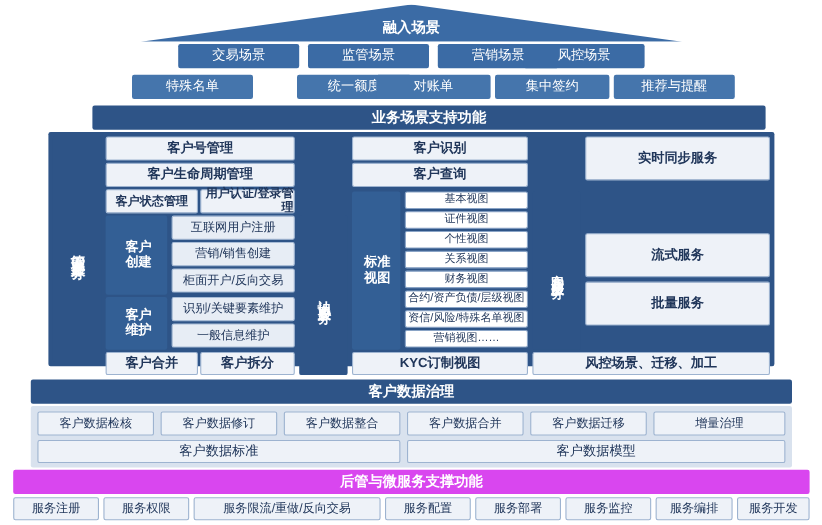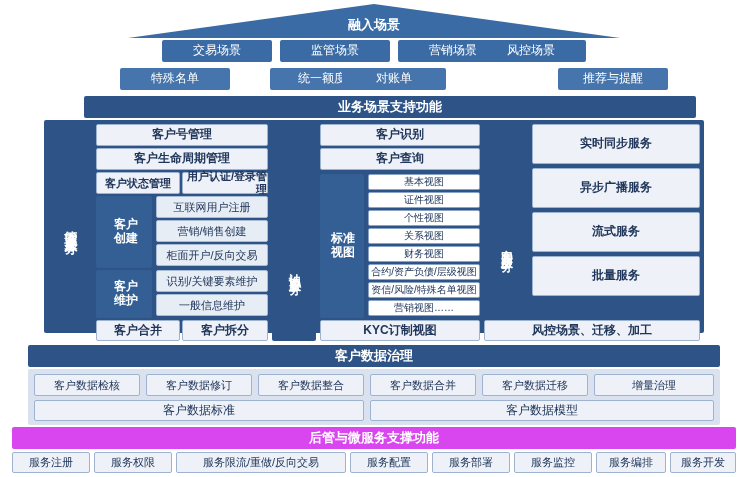--- a/index.html
+++ b/index.html
@@ -86,20 +86,21 @@
   <div class="roof-label">融入场景</div>
 
   <div class="box c-mid fs12" style="left:162px; top:40px; width:110px; height:22px;">交易场景</div>
   <div class="box c-mid fs12" style="left:280px; top:40px; width:110px; height:22px;">监管场景</div>
   <div class="box c-mid fs12" style="left:398px; top:40px; width:110px; height:22px;">营销场景</div>
   <div class="box c-mid fs12" style="left:476px; top:40px; width:110px; height:22px;">风控场景</div>
 
   <div class="box c-mid2 fs12" style="left:120px; top:68px; width:110px; height:22px;">特殊名单</div>
   <div class="box c-mid2 fs12" style="left:246px; top:68px; width:104px; height:22px;margin-left:24px;">统一额度</div>
   <div class="box c-mid2 fs12" style="left:342px; top:68px; width:104px; height:22px;">对账单</div>
+  <div class="box c-mid2 fs12" style="left:450px; top:68px; width:104px; height:22px;">集中签约</div>
   <div class="box c-mid2 fs12" style="left:558px; top:68px; width:110px; height:22px;">推荐与提醒</div>
 
   <div class="box c-dark fs13 bold" style="left:84px; top:96px; width:612px; height:22px;">业务场景支持功能</div>
 
   <div class="box c-frame" style="left:44px; top:120px; width:660px; height:213px;"></div>
 
   <div class="box c-dark fs13 bold stack" style="left:48px; top:124px; width:44px; height:205px;">
     <span class="vert">管理客户服务</span>
   </div>
 
@@ -143,21 +144,20 @@
   <div class="box c-white fs10 nowrapx" style="left:368px; top:282px; width:112px; height:16px;">资信/风险/特殊名单视图</div>
   <div class="box c-white fs10" style="left:368px; top:300px; width:112px; height:16px;">营销视图……</div>
 
   <div class="box c-light fs12 bold" style="left:320px; top:320px; width:160px; height:21px;">KYC订制视图</div>
 
   <div class="box c-dark fs12 bold stack" style="left:484px; top:174px; width:44px; height:144px;">
     <span class="vert">客户同步服务</span>
   </div>
 
   <div class="box c-light fs12 bold" style="left:532px; top:124px; width:168px; height:40px;">实时同步服务</div>
-  <div class="box c-light fs12 bold" style="left:532px; top:168px; width:168px; height:40px;">异步广播服务</div>
   <div class="box c-light fs12 bold" style="left:532px; top:212px; width:168px; height:40px;">流式服务</div>
   <div class="box c-light fs12 bold" style="left:532px; top:256px; width:168px; height:40px;">批量服务</div>
   <div class="box c-light fs12 bold" style="left:484px; top:320px; width:216px; height:21px;">风控场景、迁移、加工</div>
 
   <div class="box c-dark fs13 bold" style="left:28px; top:345px; width:692px; height:22px;">客户数据治理</div>
 
   <div class="box c-panel" style="left:28px; top:369px; width:692px; height:56px;"></div>
   <div class="box c-light fs11" style="left:34px; top:374px; width:106px; height:22px;">客户数据检核</div>
   <div class="box c-light fs11" style="left:146px; top:374px; width:106px; height:22px;">客户数据修订</div>
   <div class="box c-light fs11" style="left:258px; top:374px; width:106px; height:22px;">客户数据整合</div>

